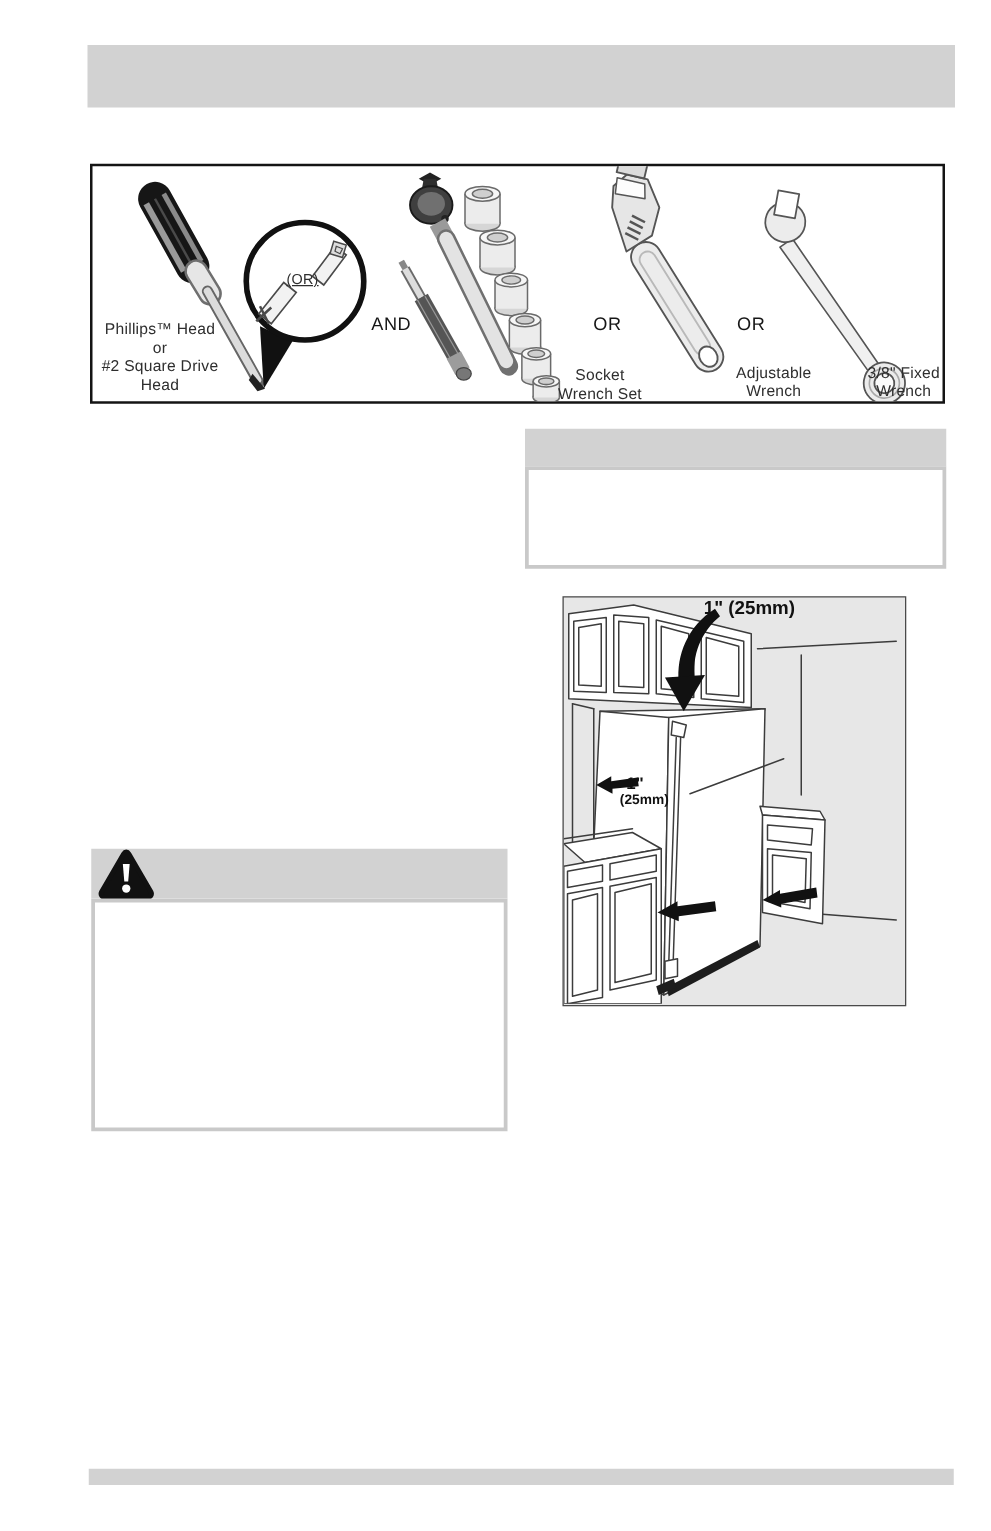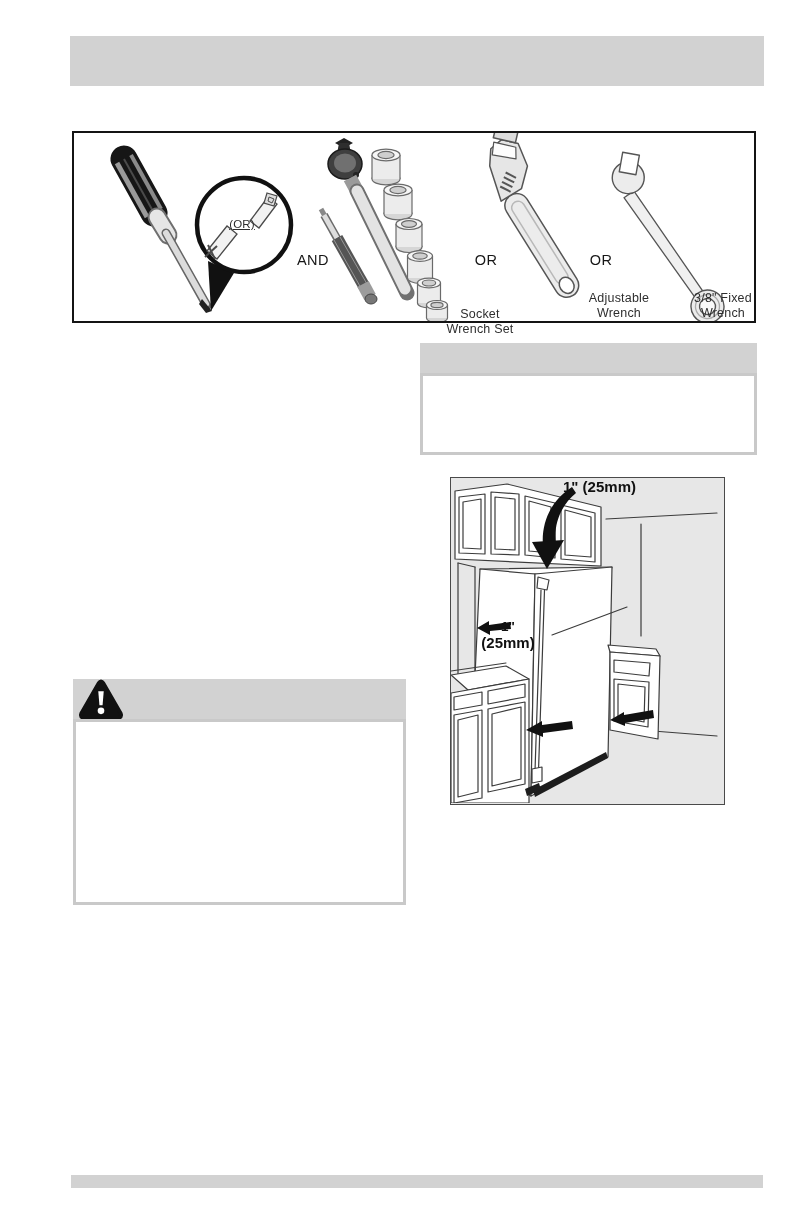--- a/index.html
+++ b/index.html
@@ -13,39 +13,39 @@
   .toolsbox { position:absolute; left:72px; top:131px; width:684px; height:192px;
               box-sizing:border-box; border:2px solid #141414; background:#fff; }
   .toolsbox svg { position:absolute; left:0; top:0; }
   .tlabel { position:absolute; color:#2e2e2e; font-size:12.5px; line-height:15px;
             text-align:center; letter-spacing:0.2px; white-space:nowrap; }
   .tbold  { font-weight:normal; font-size:14.5px; color:#161616; letter-spacing:0.5px; }
   .lb-screwdriver { left:4px;   top:123px; width:100px; white-space:normal; }
   .lb-magor       { left:146px; top:84px;  width:44px; font-size:11.5px;text-decoration:underline; }
   .lb-and         { left:214px; top:120px; width:50px; }
   .lb-or1         { left:389px; top:120px; width:46px; }
-  .lb-socket      { left:366px; top:174px; width:80px; }
+  .lb-socket      { left:366px; top:160px; width:80px; }
   .lb-or2         { left:504px; top:120px; width:46px; }
   .lb-adj         { left:500px; top:158px; width:90px; }
   .lb-fixed       { left:606px; top:158px; width:86px; }
 
   
   .notebox { position:absolute; left:420px; top:343px; width:337px; height:112px; }
   .notebox .nb-head { position:absolute; left:0; top:0; width:337px; height:30px; background:#d2d2d2; }
   .notebox .nb-body { position:absolute; left:0; top:30px; width:337px; height:82px;
                       box-sizing:border-box; background:#fff; border:3px solid #c9c9c9; }
 
   
   .figbox { position:absolute; left:450px; top:477px; width:275px; height:328px;
             box-sizing:border-box; background:#e7e7e7; border:1.5px solid #4a4a4a; }
   .figbox svg { position:absolute; left:0; top:0; }
   .flabel { position:absolute; font-weight:bold; color:#111; white-space:nowrap; }
   .fl-top   { left:112px; top:0px;   width:110px; font-size:15px; }
   .fl-side1 { left:42px;  top:141px; width:30px;  font-size:13.5px; text-align:center; }
-  .fl-side2 { left:30px;  top:156px; width:54px;  font-size:15px; text-align:center; }
+  .fl-side2 { left:30px;  top:156px; width:54px;  font-size:11px; text-align:right; }
 
   
   .warnbox { position:absolute; left:73px; top:679px; width:333px; height:226px; }
   .warnbox .wb-head { position:absolute; left:0; top:0; width:333px; height:40px; background:#d2d2d2; }
   .warnbox .wb-icon { position:absolute; left:5px; top:0px; width:46px; height:41px; }
   .warnbox .wb-body { position:absolute; left:0; top:40px; width:333px; height:186px;
                       box-sizing:border-box; background:#fff; border:3px solid #c9c9c9; }
 </style>
 </head>
 <body>
@@ -165,20 +165,26 @@
 
       <g transform="translate(540,40) rotate(55)" stroke-linejoin="round">
         <polygon points="26,-6 148,-5 148,5 26,6" fill="#f0f0f0" stroke="#555" stroke-width="1.3"></polygon>
         <circle cx="12" cy="-9" r="16" fill="#ececec" stroke="#555" stroke-width="1.4"></circle>
         <polygon points="0,-31 14,-17 2,-5 -12,-19" fill="#ffffff" stroke="#555" stroke-width="1.4"></polygon>
         <circle cx="163" cy="0" r="16.5" fill="#ececec" stroke="#555" stroke-width="1.4"></circle>
         <circle cx="163" cy="0" r="12" fill="none" stroke="#aaa" stroke-width="1.3"></circle>
         <circle cx="163" cy="0" r="8" fill="#fafafa" stroke="#555" stroke-width="1.4"></circle>
       </g>
     </svg>
+    <div class="tlabel lb-screwdriver">
+      <div>Phillips™ Head</div>
+      <div>or</div>
+      <div>#2 Square Drive</div>
+      <div>Head</div>
+    </div>
     <div class="tlabel lb-magor">(OR)</div>
     <div class="tlabel tbold lb-and">AND</div>
     <div class="tlabel tbold lb-or1">OR</div>
     <div class="tlabel lb-socket">
       <div>Socket</div>
       <div>Wrench Set</div>
     </div>
     <div class="tlabel tbold lb-or2">OR</div>
     <div class="tlabel lb-adj">
       <div>Adjustable</div>

